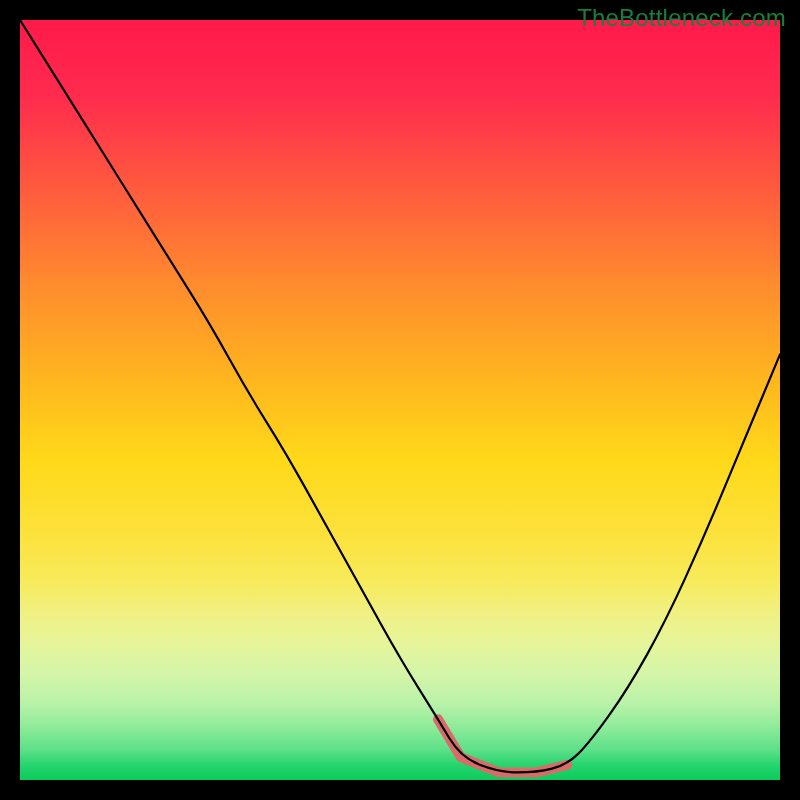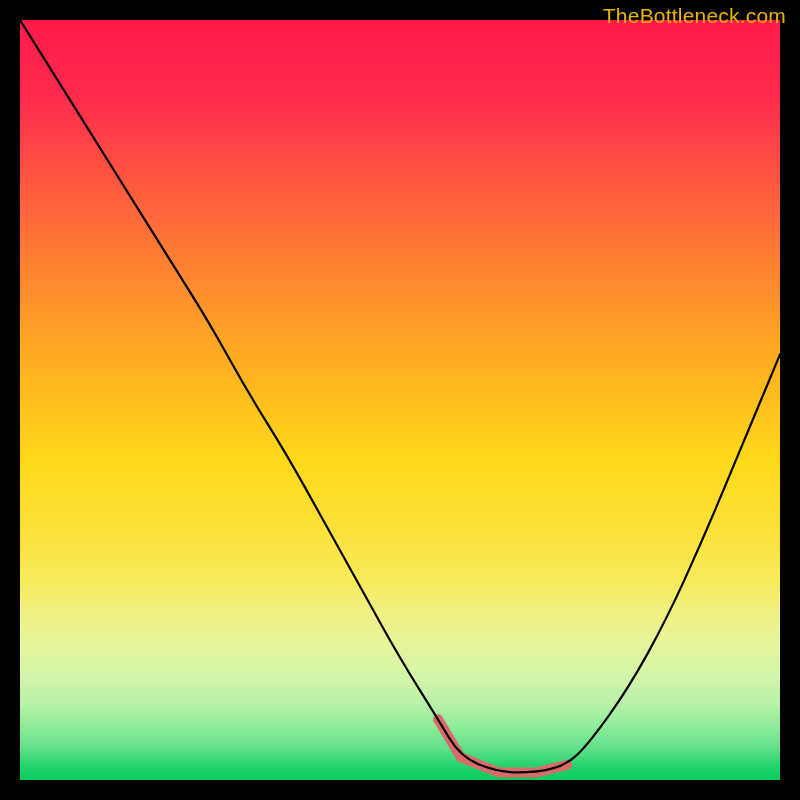--- a/index.html
+++ b/index.html
@@ -33,22 +33,22 @@
       #5ee089 96%,
       #27d46e 98%,
       #0acc5c 100%
     );
   }
   .watermark {
     position: absolute;
     top: 4px;
     right: 14px;
     font-family: Arial, Helvetica, sans-serif;
-    font-size: 21px;
-    color: #eab308;
+    font-size: 24px;
+    color: #15803d;
     letter-spacing: 0.2px;
     z-index: 5;
   }
   svg.curve {
     position: absolute;
     left: 0;
     top: 0;
     width: 760px;
     height: 760px;
     z-index: 2;

